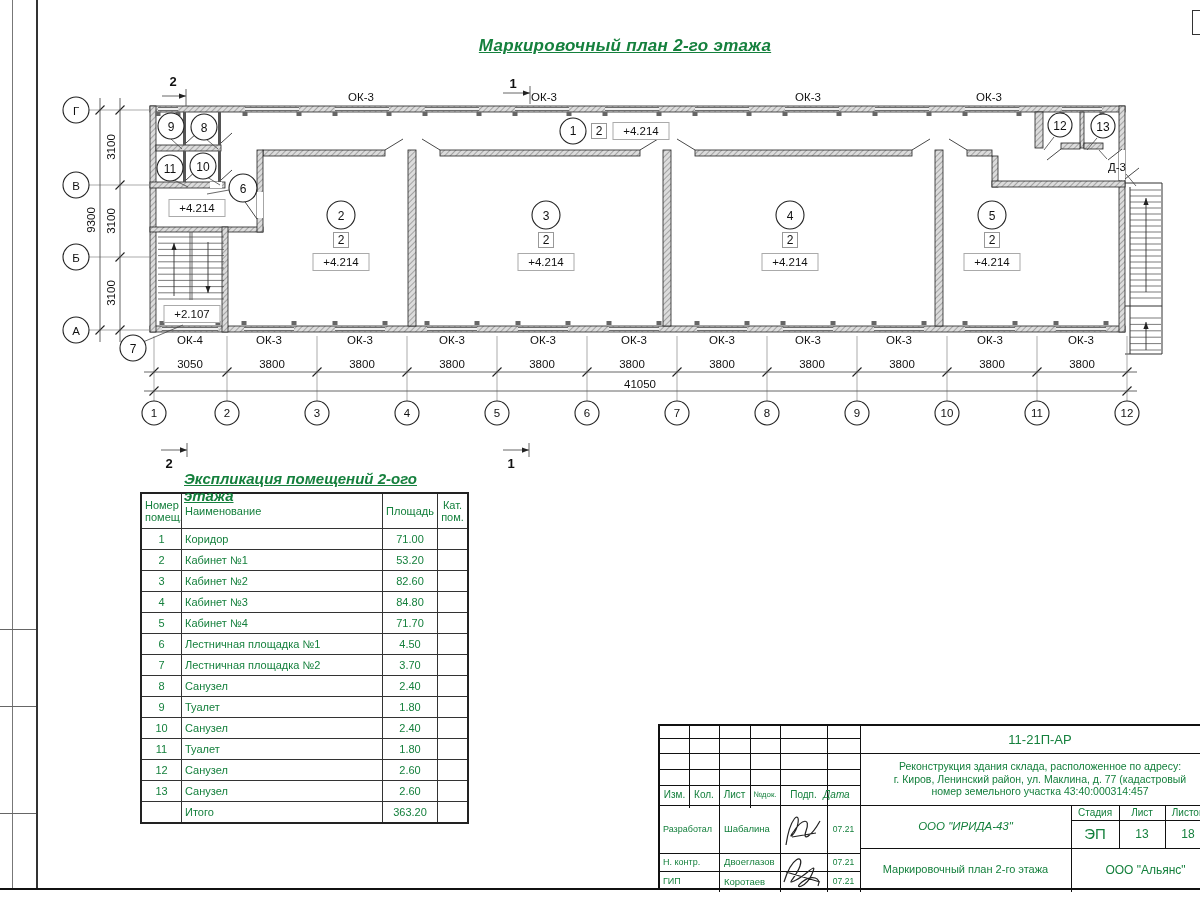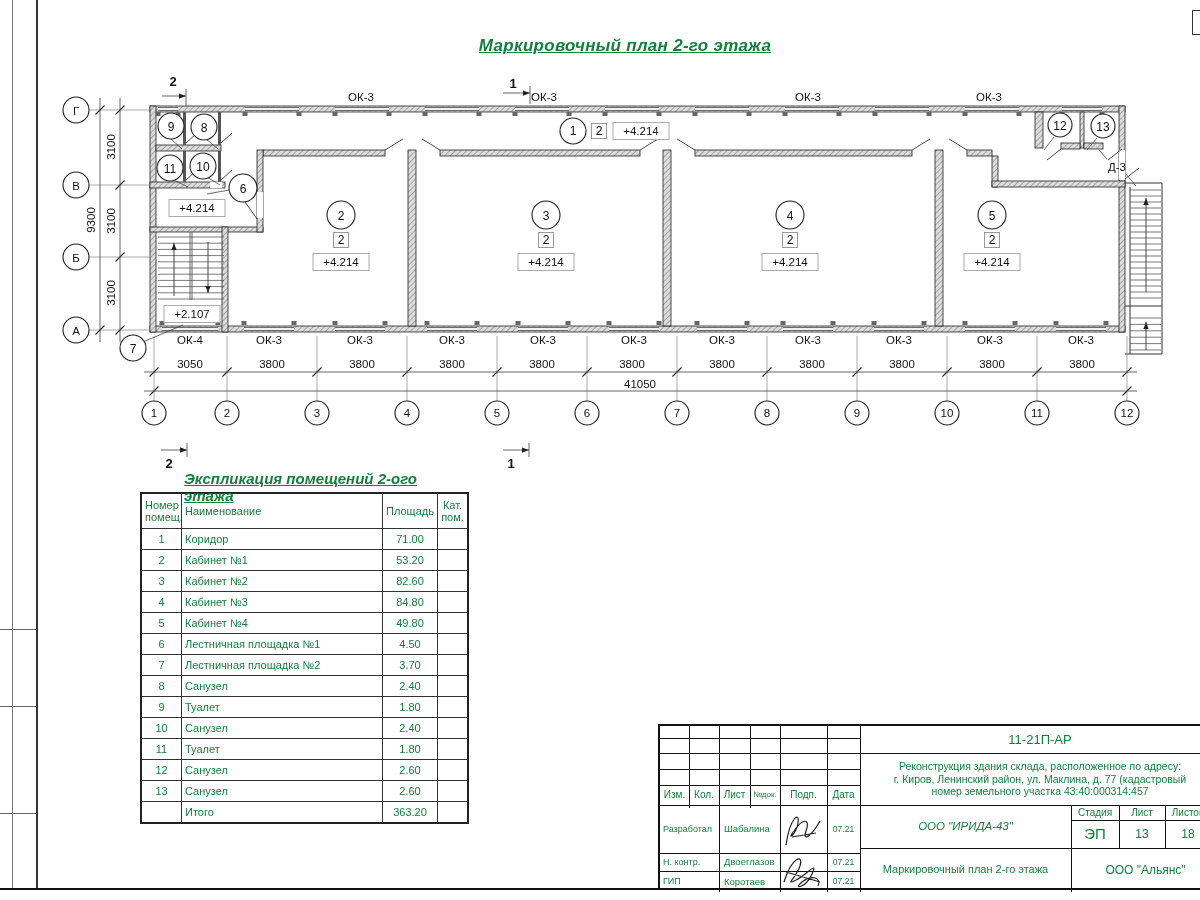--- a/index.html
+++ b/index.html
@@ -527,21 +527,21 @@
           </tr>
           <tr>
             <td class="c-num">4</td>
             <td class="c-name">Кабинет №3</td>
             <td class="c-area">84.80</td>
             <td class="c-cat"></td>
           </tr>
           <tr>
             <td class="c-num">5</td>
             <td class="c-name">Кабинет №4</td>
-            <td class="c-area">49.80</td>
+            <td class="c-area">71.70</td>
             <td class="c-cat"></td>
           </tr>
           <tr>
             <td class="c-num">6</td>
             <td class="c-name">Лестничная площадка №1</td>
             <td class="c-area">4.50</td>
             <td class="c-cat"></td>
           </tr>
           <tr>
             <td class="c-num">7</td>
@@ -616,21 +616,21 @@
     <div class="hl" style="left:0;top:145px;width:200px;"></div>
     <div class="hl" style="left:200px;top:27px;width:360px;"></div>
     <div class="hl" style="left:411px;top:94px;width:149px;"></div>
     <div class="hl" style="left:200px;top:122px;width:360px;"></div>
 
     <div class="cell" style="left:0;top:59px;width:29px;height:20px;">Изм.</div>
     <div class="cell" style="left:29px;top:59px;width:30px;height:20px;">Кол.</div>
     <div class="cell" style="left:59px;top:59px;width:31px;height:20px;">Лист</div>
     <div class="cell" style="left:90px;top:59px;width:30px;height:20px;font-size:8px;">№док.</div>
     <div class="cell" style="left:120px;top:59px;width:47px;height:20px;">Подп.</div>
-    <div class="cell" style="left:167px;top:59px;width:33px;height:20px;">Дата</div>
+    <div class="cell" style="left:160px;top:59px;width:33px;height:20px;font-style:italic;">Дата</div>
 
     <div class="cell left-lab" style="left:0;top:79px;width:59px;height:48px;font-size:9px;">Разработал</div>
     <div class="cell left-lab" style="left:61px;top:79px;width:48px;height:48px;font-size:9.5px;">Шабалина</div>
     <div class="cell" style="left:167px;top:79px;width:33px;height:48px;font-size:8.5px;">07.21</div>
     <div class="cell left-lab" style="left:0;top:127px;width:59px;height:18px;font-size:9px;">Н. контр.</div>
     <div class="cell left-lab" style="left:61px;top:127px;width:58px;height:18px;font-size:9.5px;">Двоеглазов</div>
     <div class="cell" style="left:167px;top:127px;width:33px;height:18px;font-size:8.5px;">07.21</div>
     <div class="cell left-lab" style="left:0;top:145px;width:59px;height:21px;font-size:9px;">ГИП</div>
     <div class="cell left-lab" style="left:61px;top:145px;width:58px;height:21px;font-size:9.5px;">Коротаев</div>
     <div class="cell" style="left:167px;top:145px;width:33px;height:21px;font-size:8.5px;">07.21</div>

